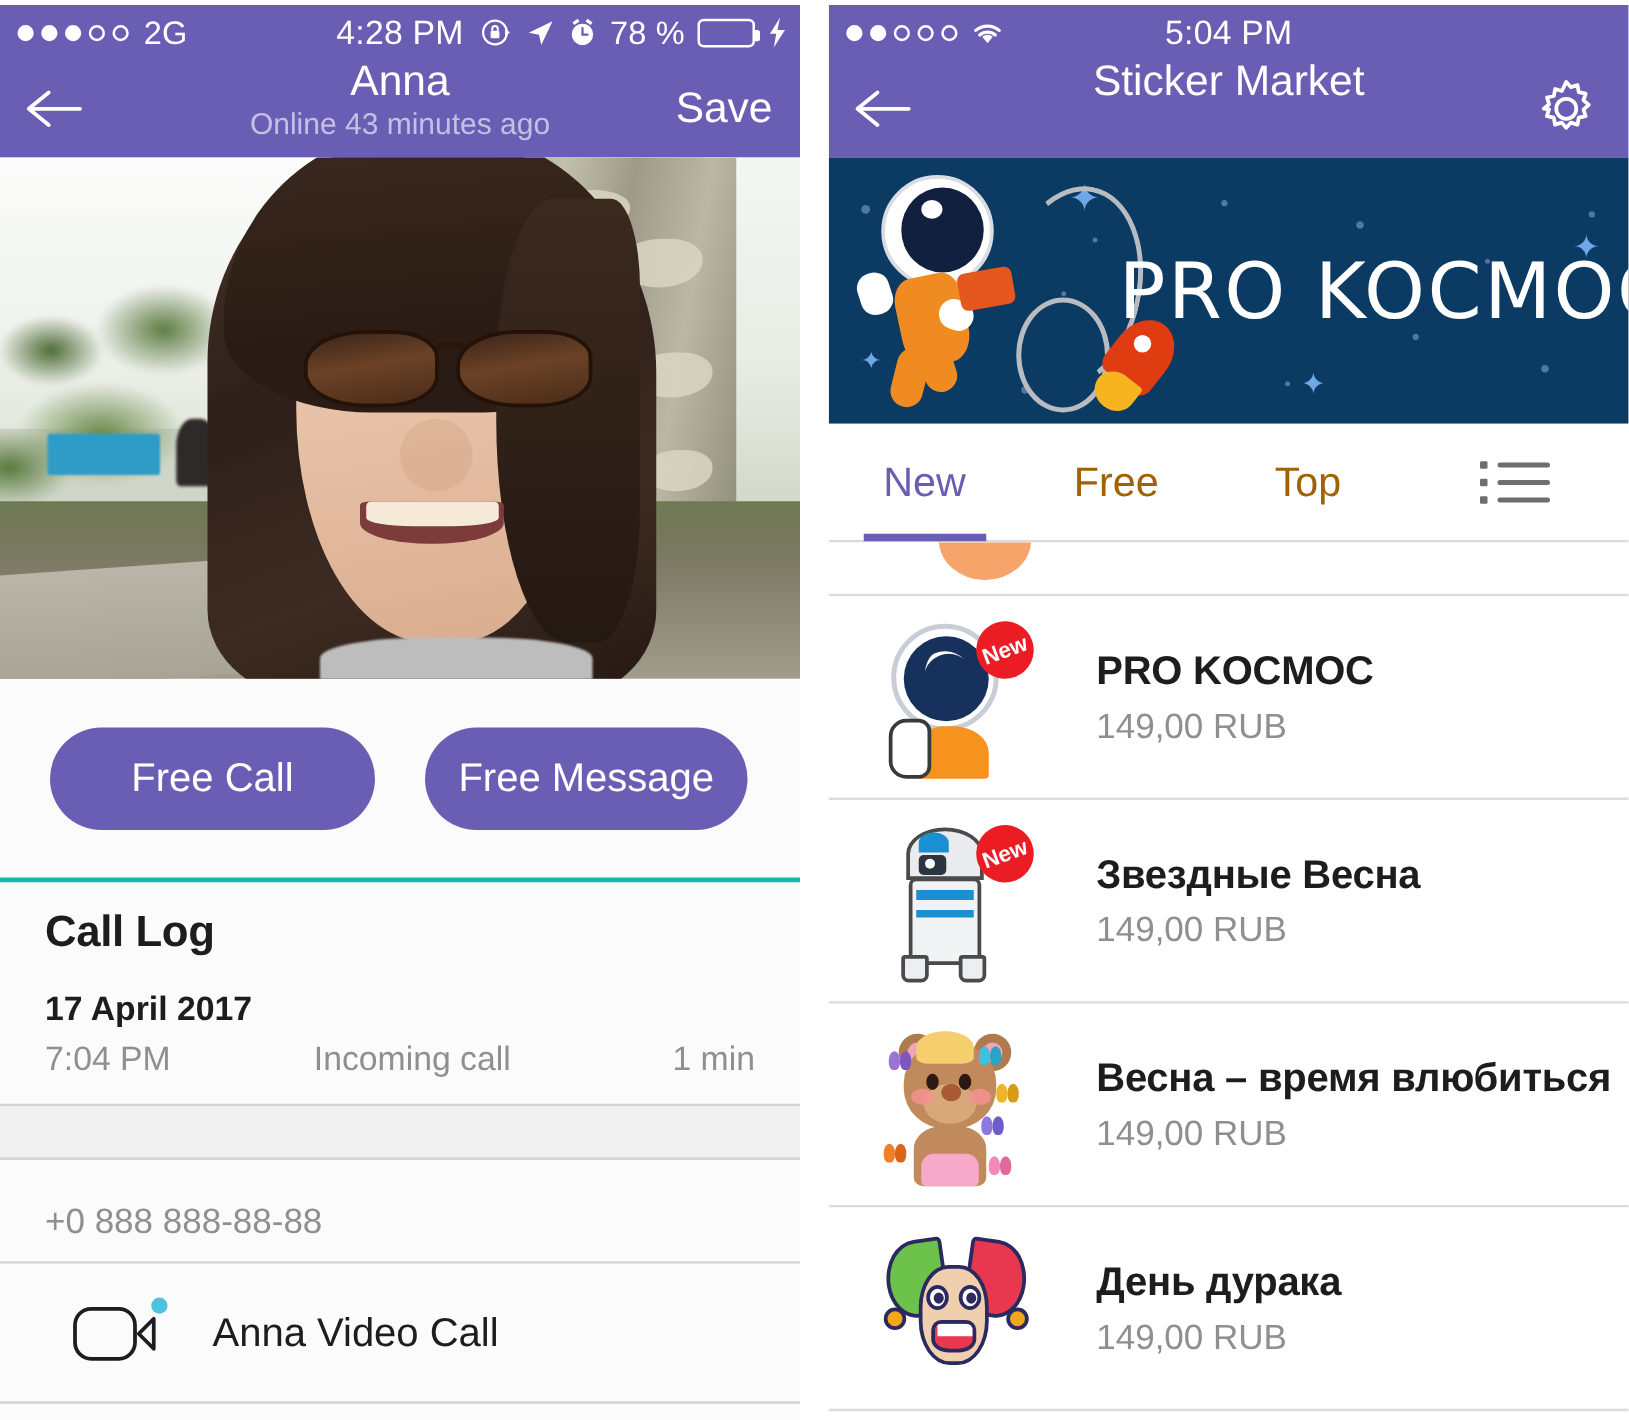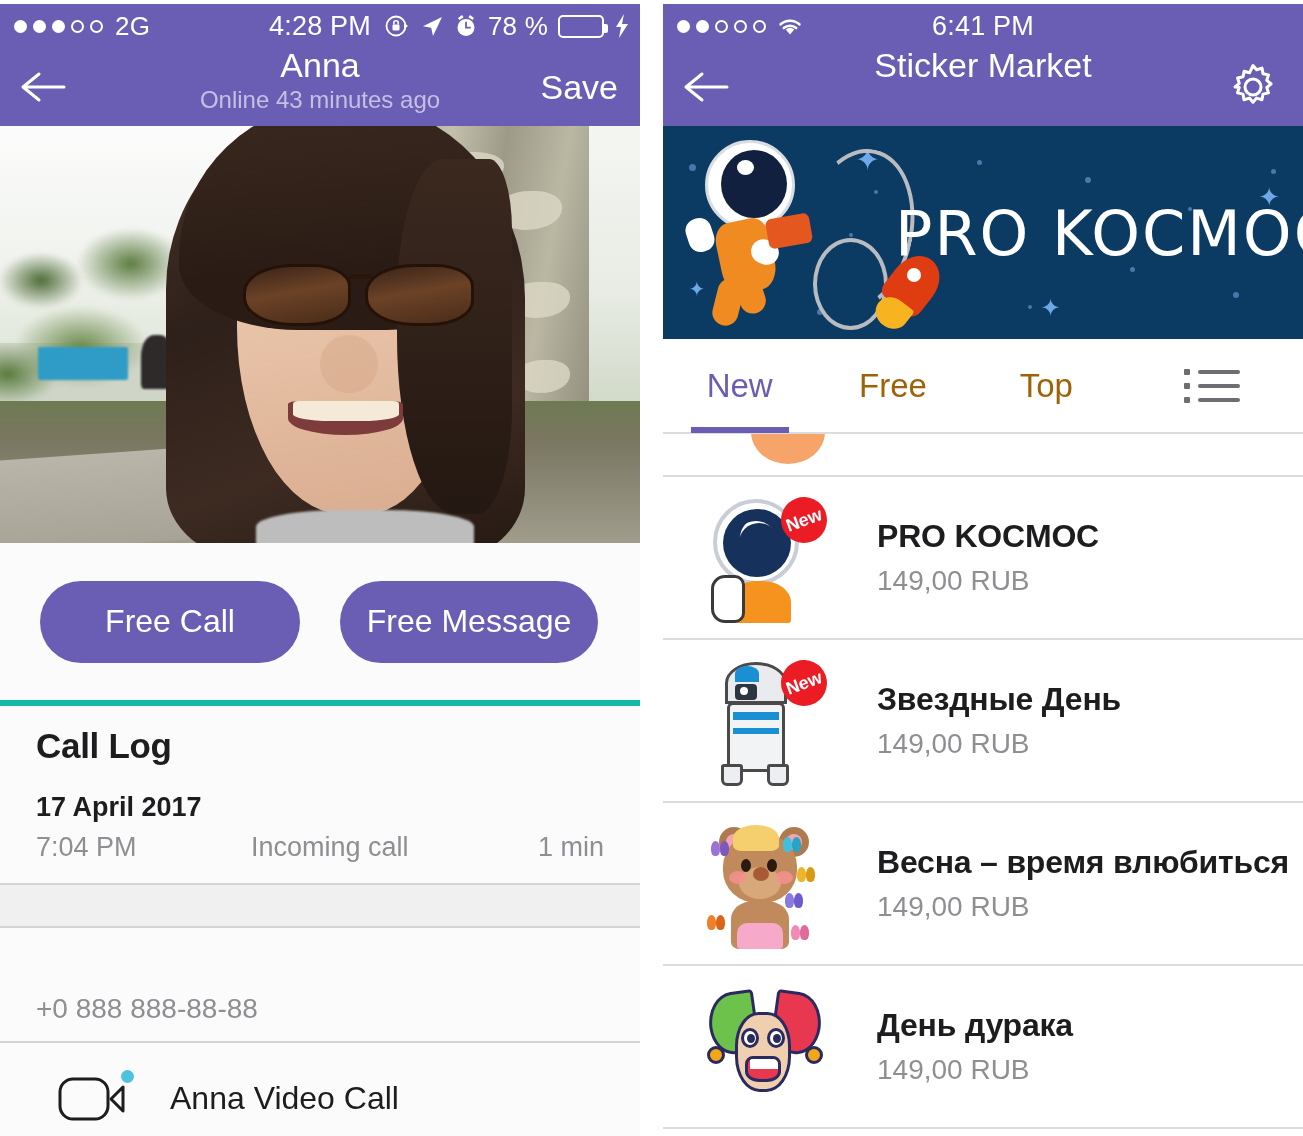--- a/index.html
+++ b/index.html
@@ -216,21 +216,21 @@
   }
 
   
   .actions {
     height: 163px;
     background: #fbfbfb;
     display: flex;
     align-items: center;
     padding-left: 40px;
     gap: 40px;
-    border-bottom: 6px solid #14b8a6;
+    border-bottom: 4px solid #14b8a6;
   }
   .pill {
     height: 82px;
     border-radius: 41px;
     background: #6a5eb4;
     color: #ffffff;
     font-size: 32px;
     display: flex; align-items: center; justify-content: center;
     cursor: pointer;
     border: none;
@@ -260,21 +260,21 @@
   .calllog-row .c-time { width: 215px; }
   .calllog-row .c-type { flex: 1; }
   .calllog-row .c-dur  { text-align: right; }
 
   .gray-band {
     height: 43px; background: #f0f0f0;
     border-bottom: 2px solid #d4d4d8;
   }
 
   .phone-row {
-    height: 115px;
+    height: 83px;
     background: #fbfbfb;
     display: flex; align-items: flex-end;
     padding: 0 36px 16px 36px;
     border-bottom: 2px solid #d4d4d8;
     font-size: 28px; color: #8e8e93;
   }
 
   .video-row {
     height: 112px;
     background: #fbfbfb;
@@ -711,21 +711,21 @@
           <span class="dot"></span>
             <span class="dot"></span>
             <span class="dot"></span>
         </div>
         <svg class="wifi-icon" viewBox="0 0 30 22">
           <path d="M15 19.5l-4.2-5.1a6.6 6.6 0 0 1 8.4 0z" fill="#fff"></path>
           <path d="M5.6 9.3a14.4 14.4 0 0 1 18.8 0" fill="none" stroke="#fff" stroke-width="2.6" stroke-linecap="round"></path>
           <path d="M8.8 13a9.6 9.6 0 0 1 12.4 0" fill="none" stroke="#fff" stroke-width="2.6" stroke-linecap="round"></path>
         </svg>
       </div>
-      <div class="sb-center">6:41 PM</div>
+      <div class="sb-center">5:04 PM</div>
     </div>
 
     <div class="navbar">
       <svg class="nav-back" viewBox="0 0 52 44">
         <path d="M46 22H5M5 22l16-13M5 22l16 13" stroke="#fff" stroke-width="3" fill="none" stroke-linecap="round" stroke-linejoin="round"></path>
       </svg>
       <div class="nav-title-wrap">
         <div class="nav-title">Sticker Market</div>
       </div>
       <svg class="nav-gear" viewBox="0 0 52 52">
@@ -825,21 +825,21 @@
         <span class="eye"></span>
           <span class="eye-dot"></span>
         <span class="torso"></span>
         <span class="band" style="top:56px"></span>
         <span class="band" style="top:72px;height:6px"></span>
         <span class="leg" style="left:16px"></span>
         <span class="leg" style="left:62px"></span>
         <span class="badge-new">New</span>
       </div>
       <div class="sticker-meta">
-        <div class="sticker-name">Звездные День</div>
+        <div class="sticker-name">Звездные Весна</div>
         <div class="sticker-price">149,00 RUB</div>
       </div>
     </div>
 
     <div class="sticker-row">
       <div class="sticker-thumb t-bear">
         <span class="ear" style="left:14px"></span>
           <span class="ear" style="right:14px"></span>
         <span class="ear-in" style="left:21px"></span>
           <span class="ear-in" style="right:21px"></span>

